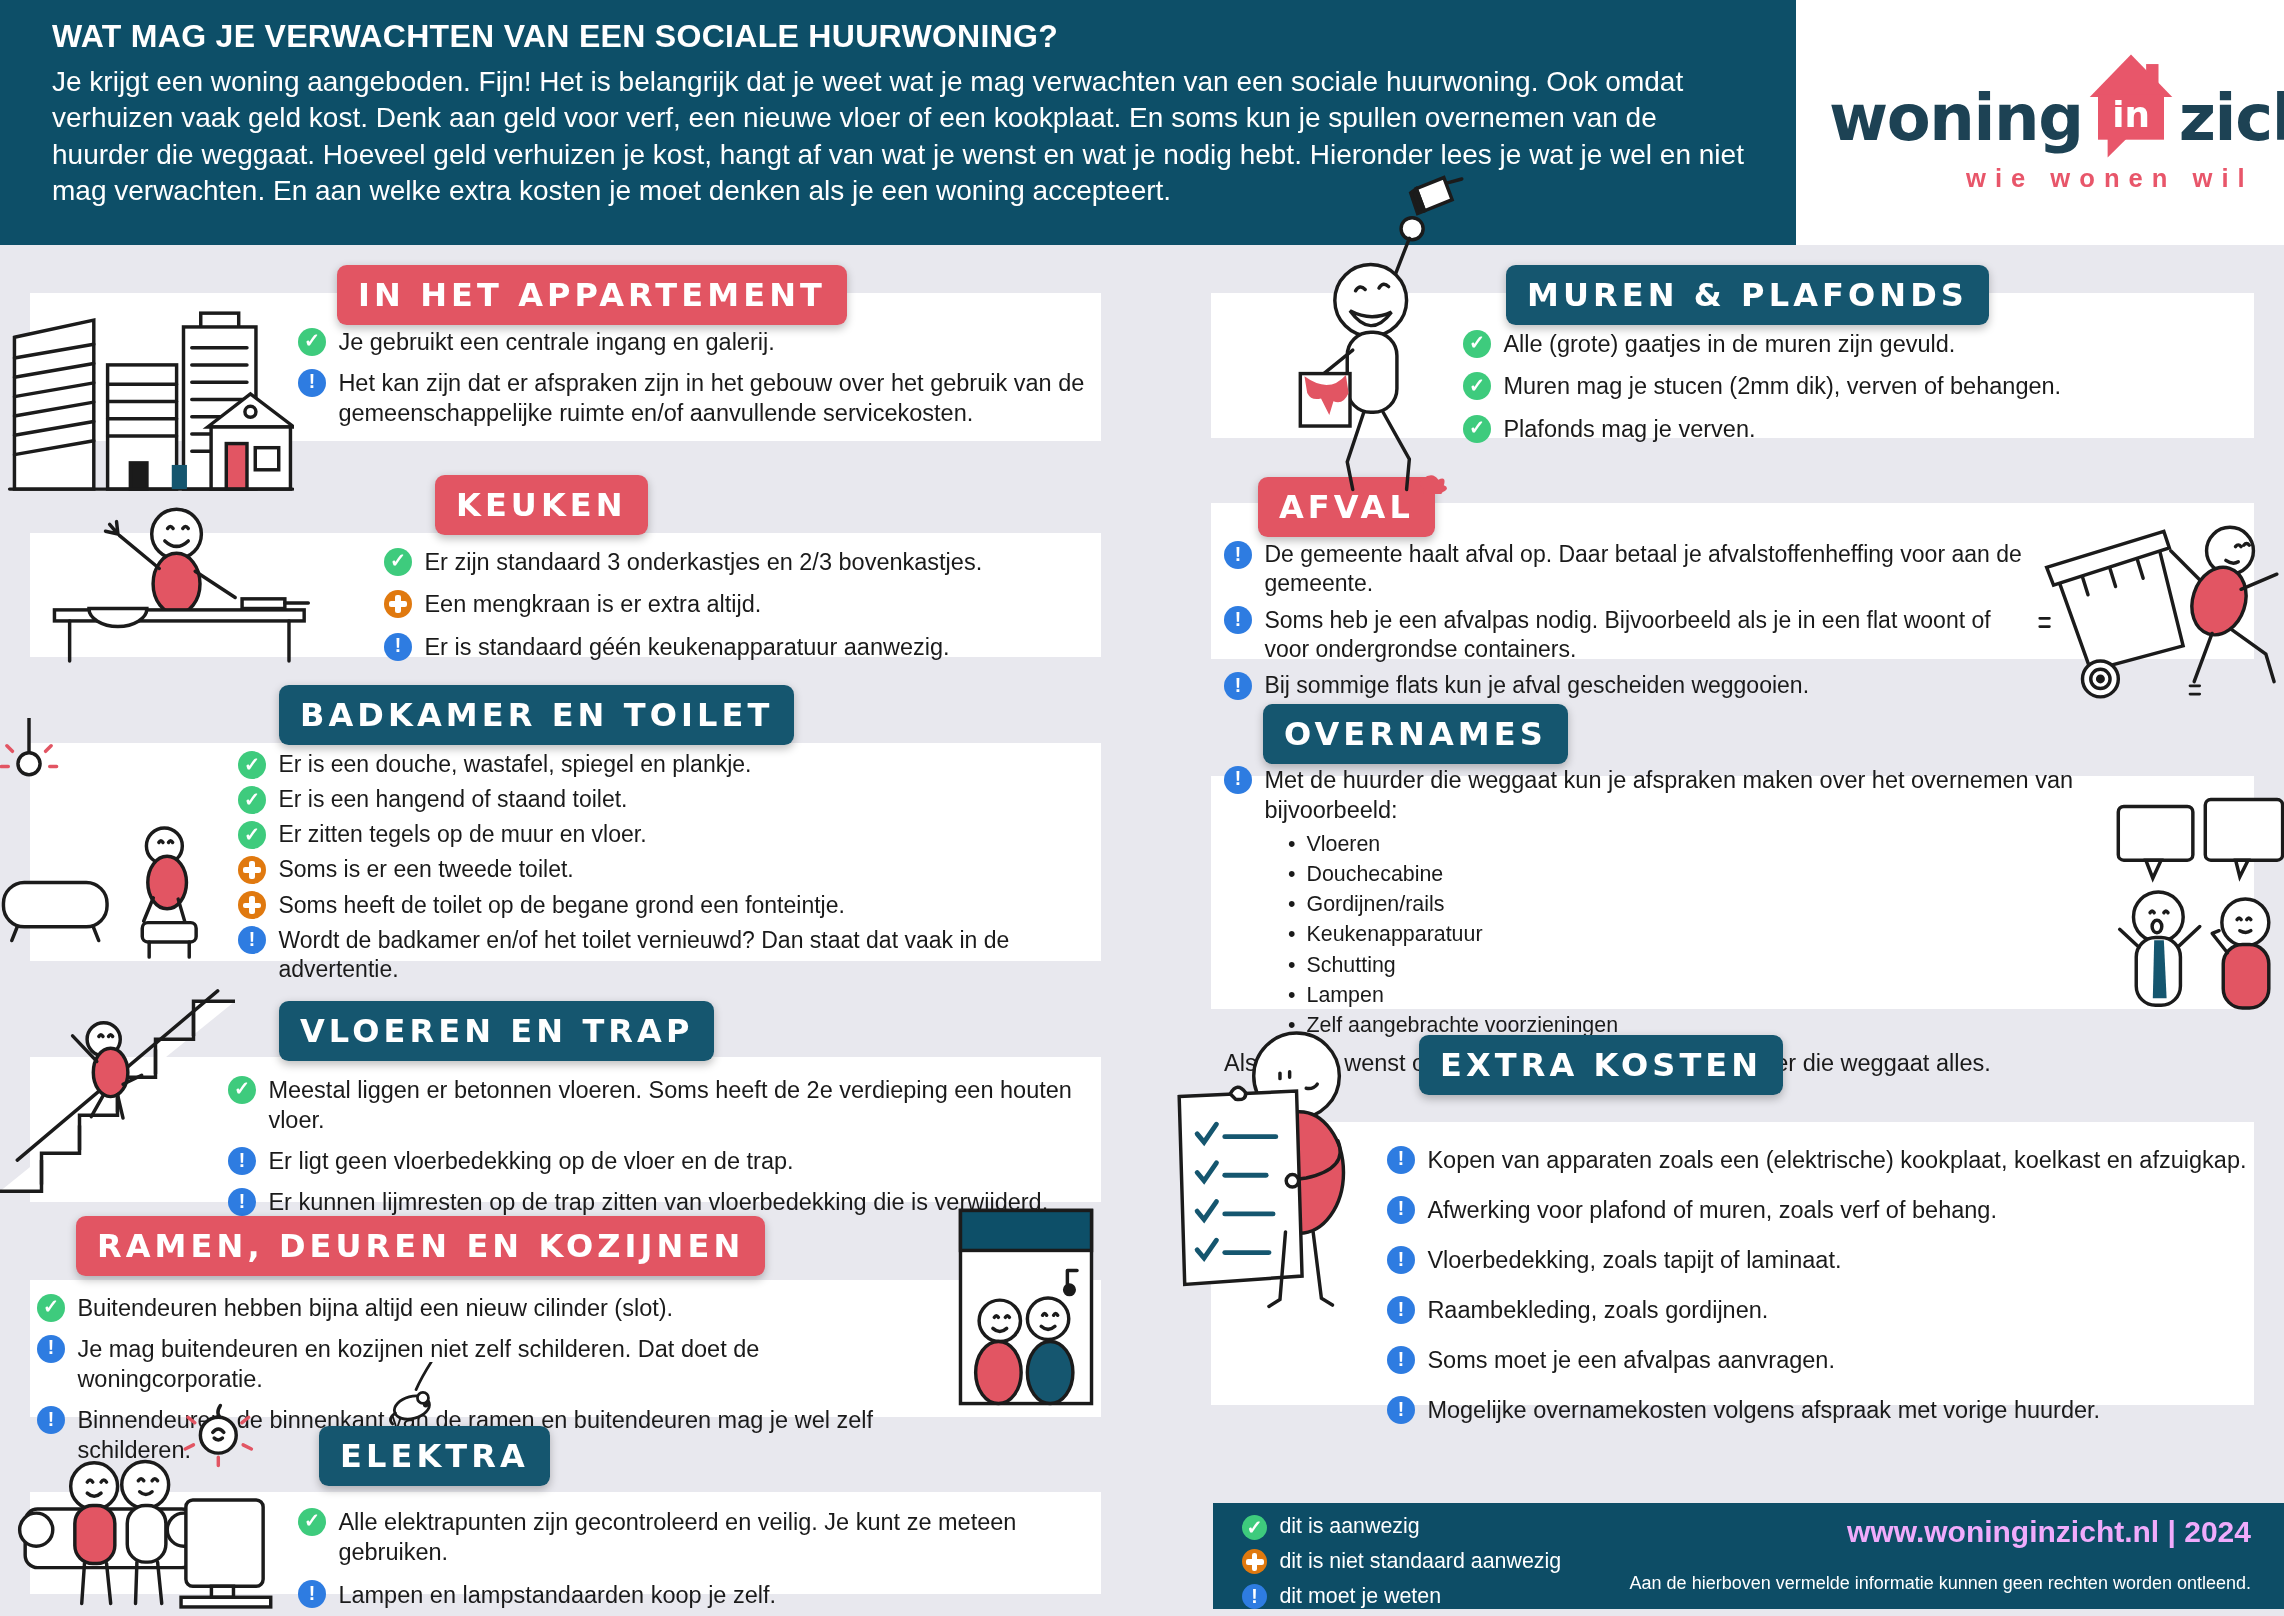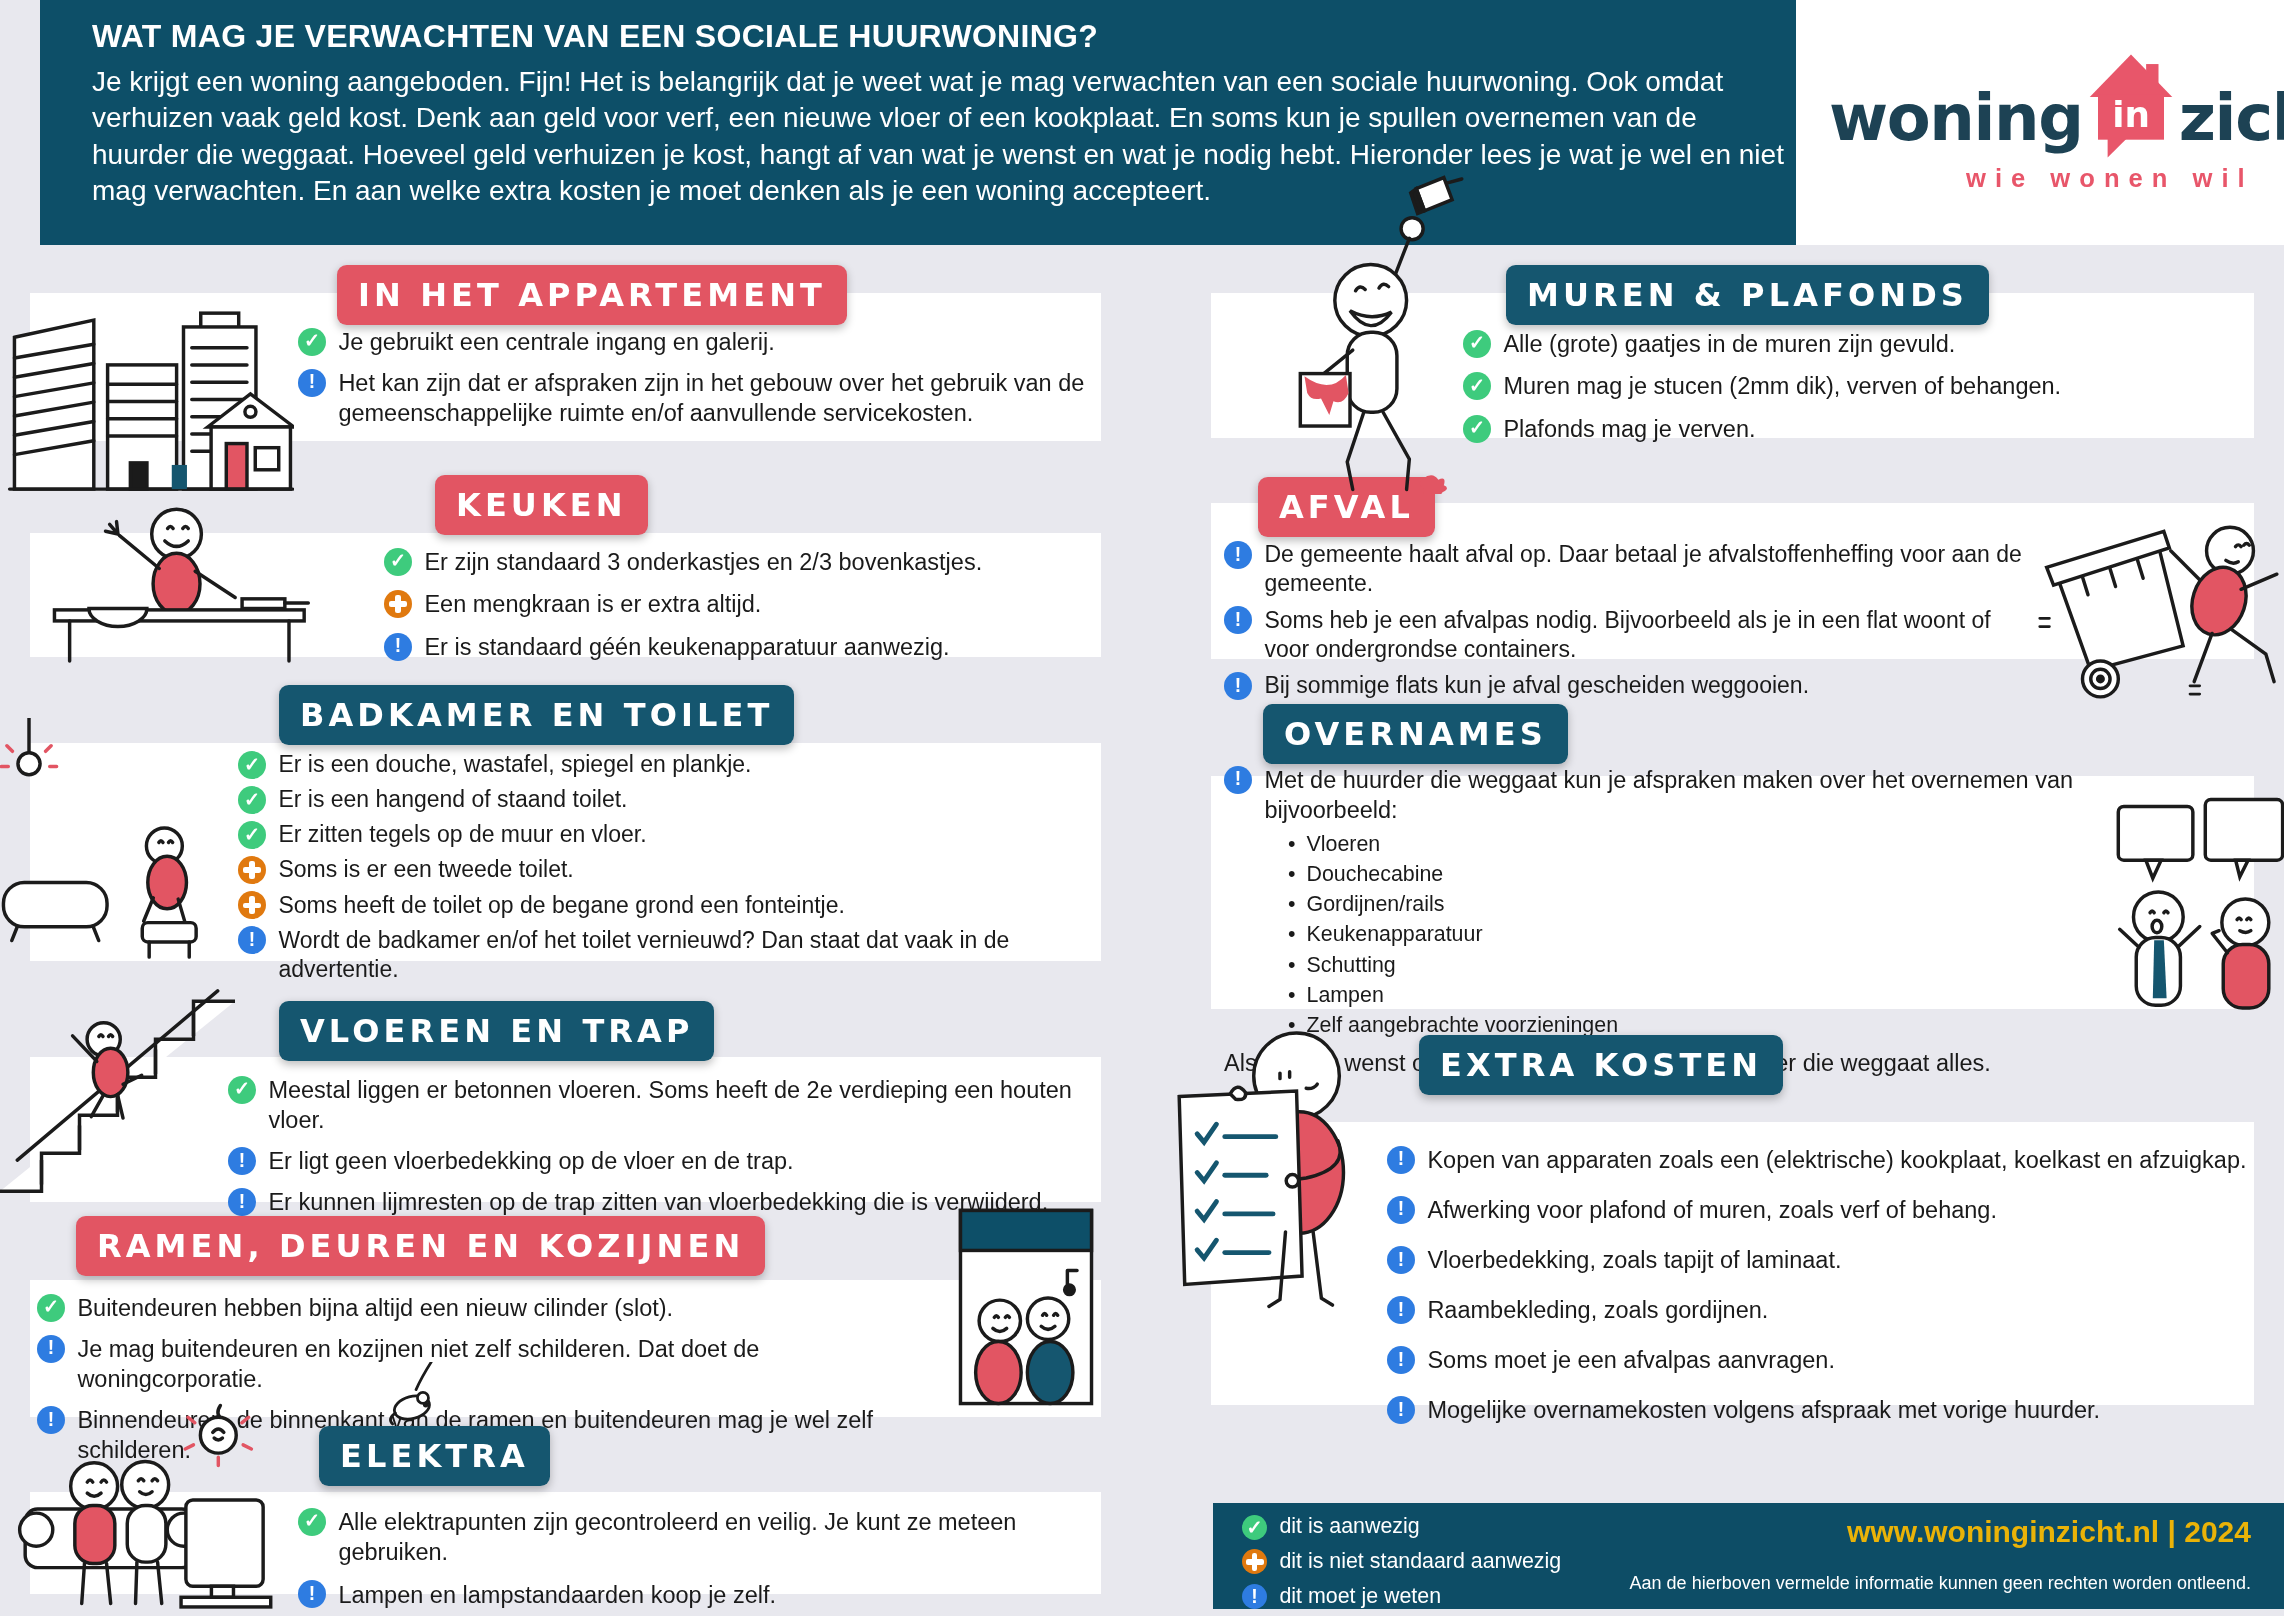--- a/index.html
+++ b/index.html
@@ -1,20 +1,20 @@
 <!DOCTYPE html>
 <html style="font-size:11px"><head>
 <meta charset="utf-8">
 <style>
   html,body{margin:0;padding:0;}
   body{font-family:"Liberation Sans",sans-serif;background:#cfcfd6;}
   .poster{position:relative;width:2284px;height:1616px;background:#e8e8ee;overflow:hidden;}
 
   
-  .header{position:absolute;left:0;top:0;width:1796px;height:245px;background:#0d4f68;margin-left:40px;}
+  .header{position:absolute;left:0;top:0;width:1796px;height:245px;background:#0d4f68;}
   .header-title{position:absolute;left:52px;top:18px;font-size:32px;font-weight:bold;color:#fff;letter-spacing:0.3px;}
   .header-intro{position:absolute;left:52px;top:64px;width:1692px;font-size:28px;line-height:1.3;color:#fff;}
   .logo-box{position:absolute;left:1796px;top:0;width:488px;height:245px;background:#ffffff;}
   .logo-row{position:absolute;left:33px;top:66px;display:flex;align-items:center;}
   .logo-word{font-family:"DejaVu Sans",sans-serif;font-size:64px;font-weight:bold;color:#1d4254;letter-spacing:-1.4px;}
   .logo-house{position:relative;width:88px;height:104px;margin:0 4.1px;top:-12.4px;}
   .logo-tagline{position:absolute;left:170px;top:164px;font-size:25.6px;color:#e8566a;letter-spacing:9px;font-weight:bold;white-space:nowrap;}
 
   
   .band{position:absolute;background:#fff;}
@@ -41,21 +41,21 @@
   .bullet .dot{font-size:21.4px;}
   .outro{margin-top:7px;font-size:23.5px;color:#1a1a1a;}
 
   .illu{position:absolute;z-index:6;}
   .illu svg{display:block;}
 
   
   .footer{position:absolute;left:1213px;top:1503px;width:1071px;height:106px;background:#0d4d66;}
   .legend{position:absolute;left:29px;top:11px;display:flex;flex-direction:column;gap:9px;}
   .legend-row{display:flex;align-items:center;gap:12.4px;color:#fff;font-size:21.4px;}
-  .footer-site{position:absolute;right:33px;top:12.4px;font-size:30px;color:#eab308;font-weight:bold;}
+  .footer-site{position:absolute;right:33px;top:12.4px;font-size:30px;color:#f0abfc;font-weight:bold;}
   .footer-disclaimer{position:absolute;right:33px;top:70px;font-size:18px;color:#fff;}
 </style>
 </head>
 <body>
 
 <div class="poster">
 
   <div class="header">
     <div class="header-title">WAT MAG JE VERWACHTEN VAN EEN SOCIALE HUURWONING?</div>
     <div class="header-intro">Je krijgt een woning aangeboden. Fijn! Het is belangrijk dat je weet wat je mag verwachten van een sociale huurwoning. Ook omdat verhuizen vaak geld kost. Denk aan geld voor verf, een nieuwe vloer of een kookplaat. En soms kun je spullen overnemen van de huurder die weggaat. Hoeveel geld verhuizen je kost, hangt af van wat je wenst en wat je nodig hebt. Hieronder lees je wat je wel en niet mag verwachten. En aan welke extra kosten je moet denken als je een woning accepteert.</div>

